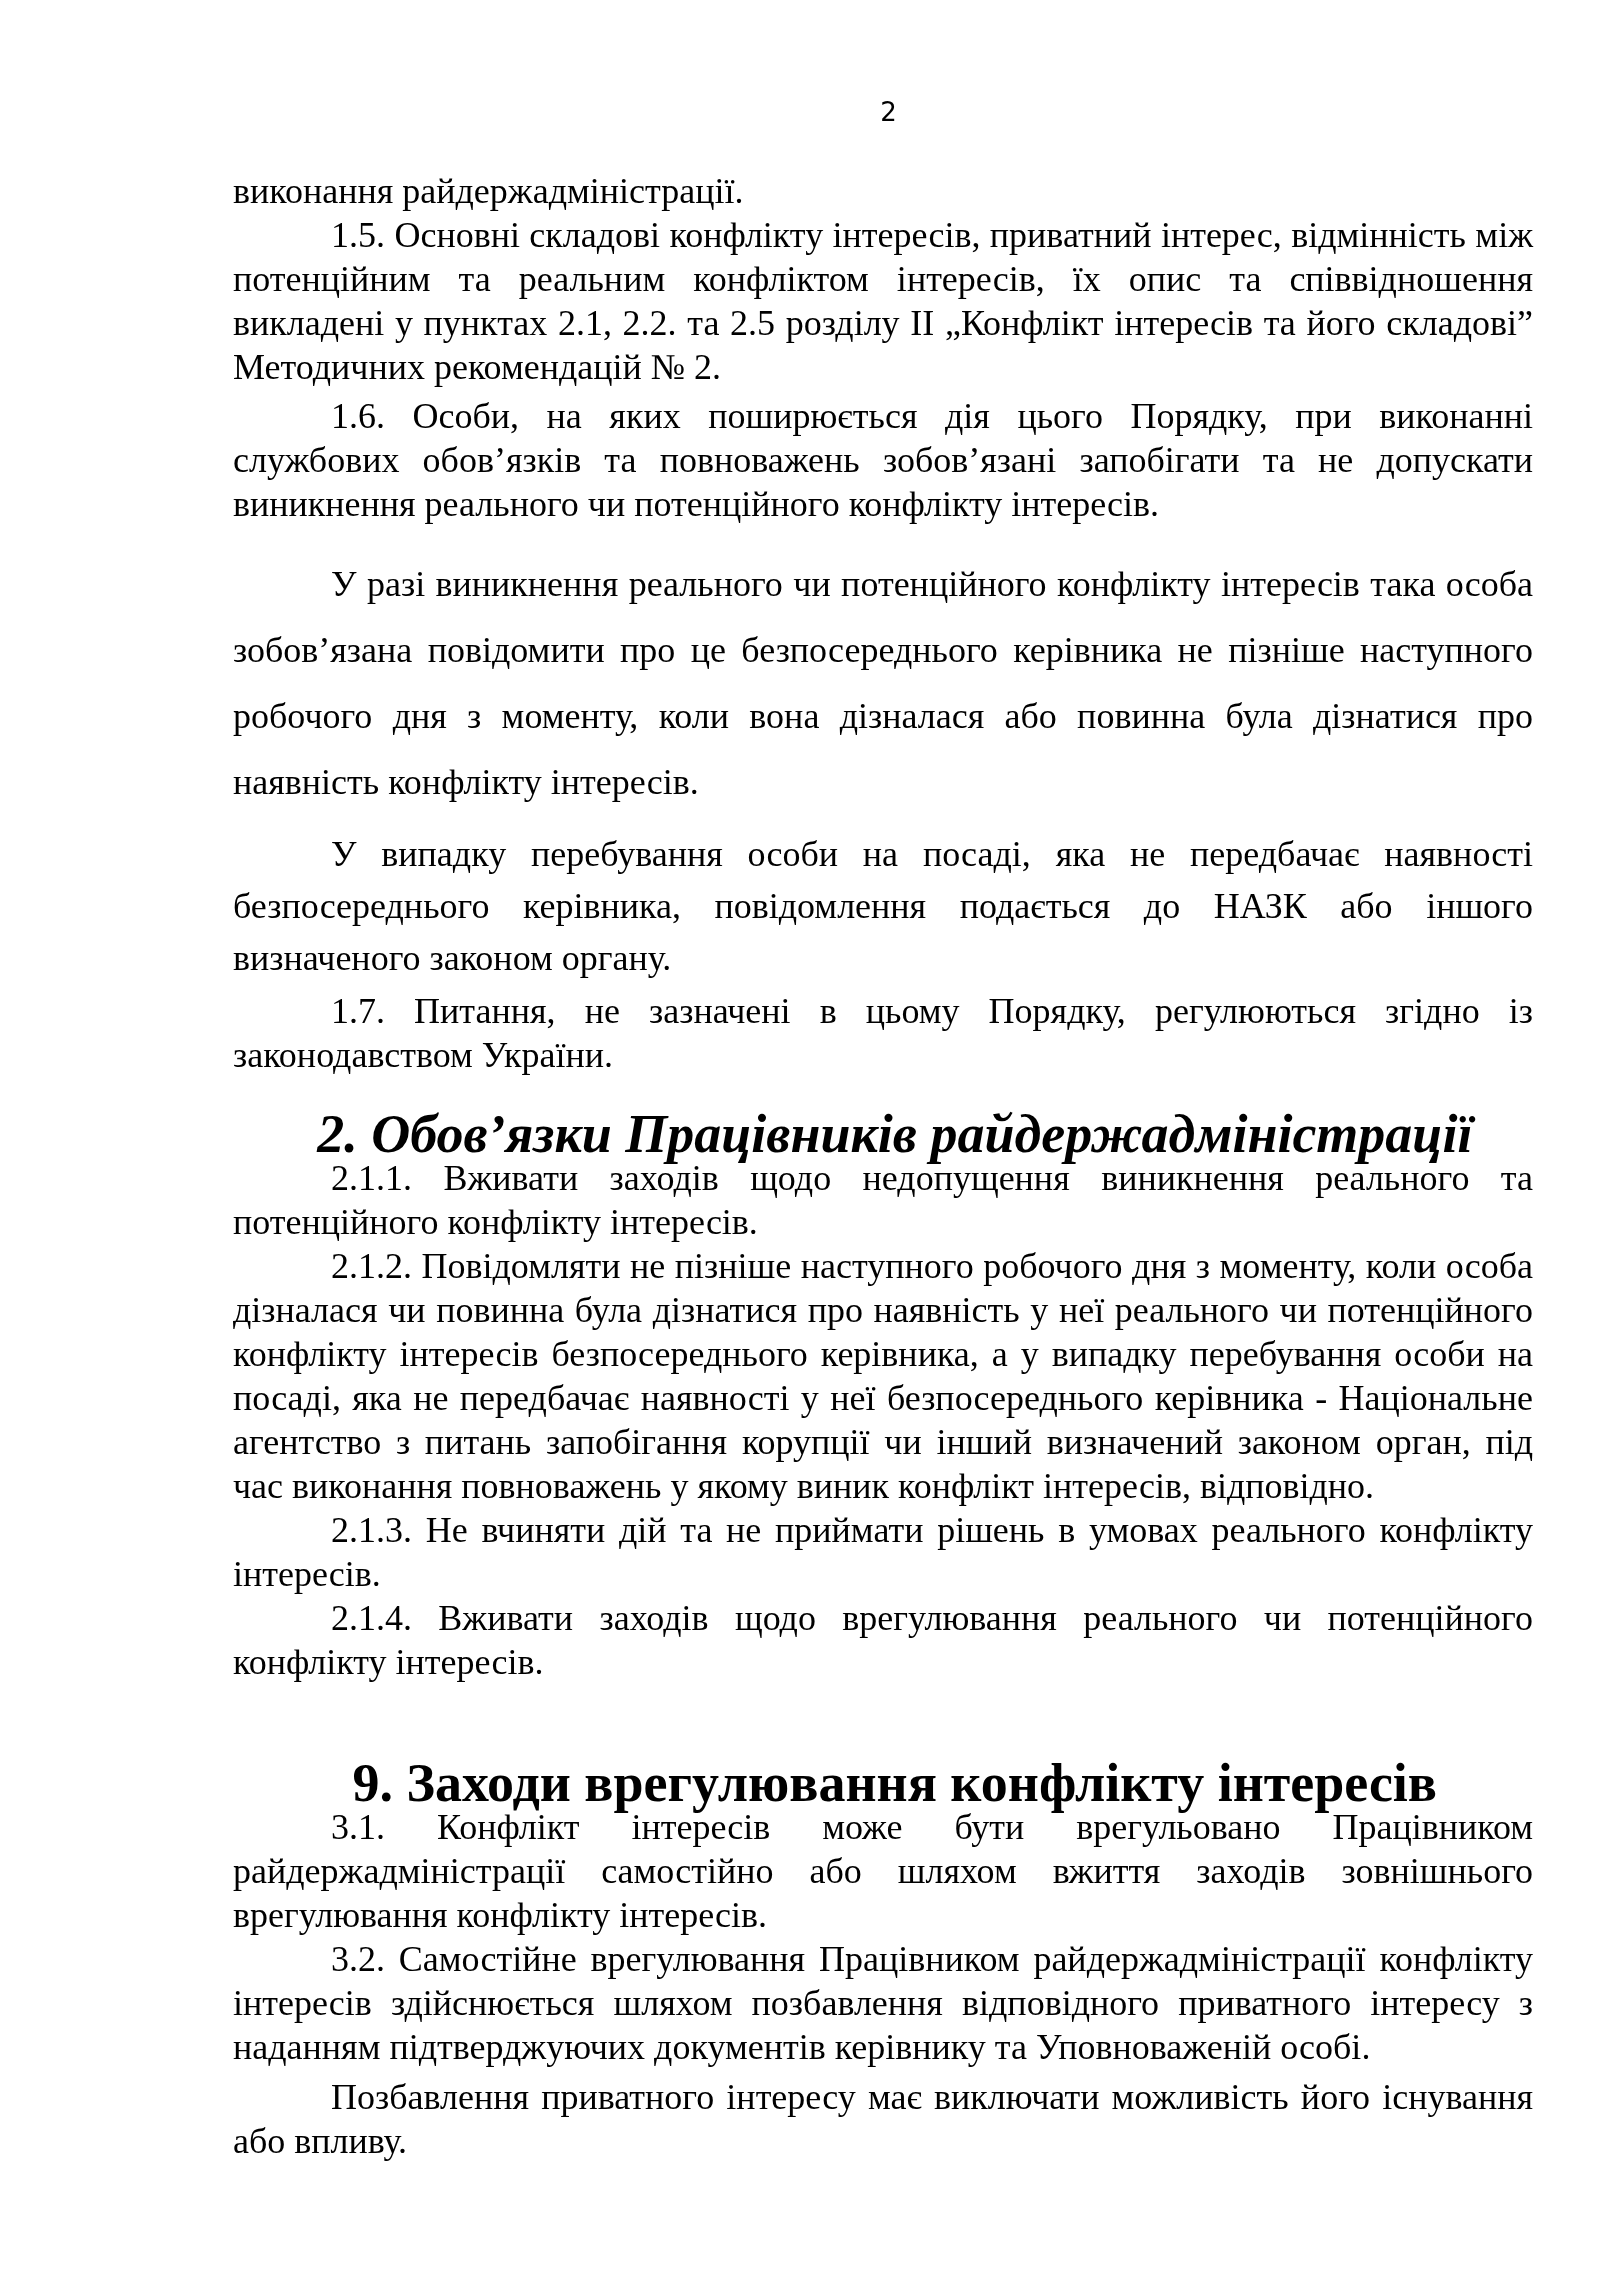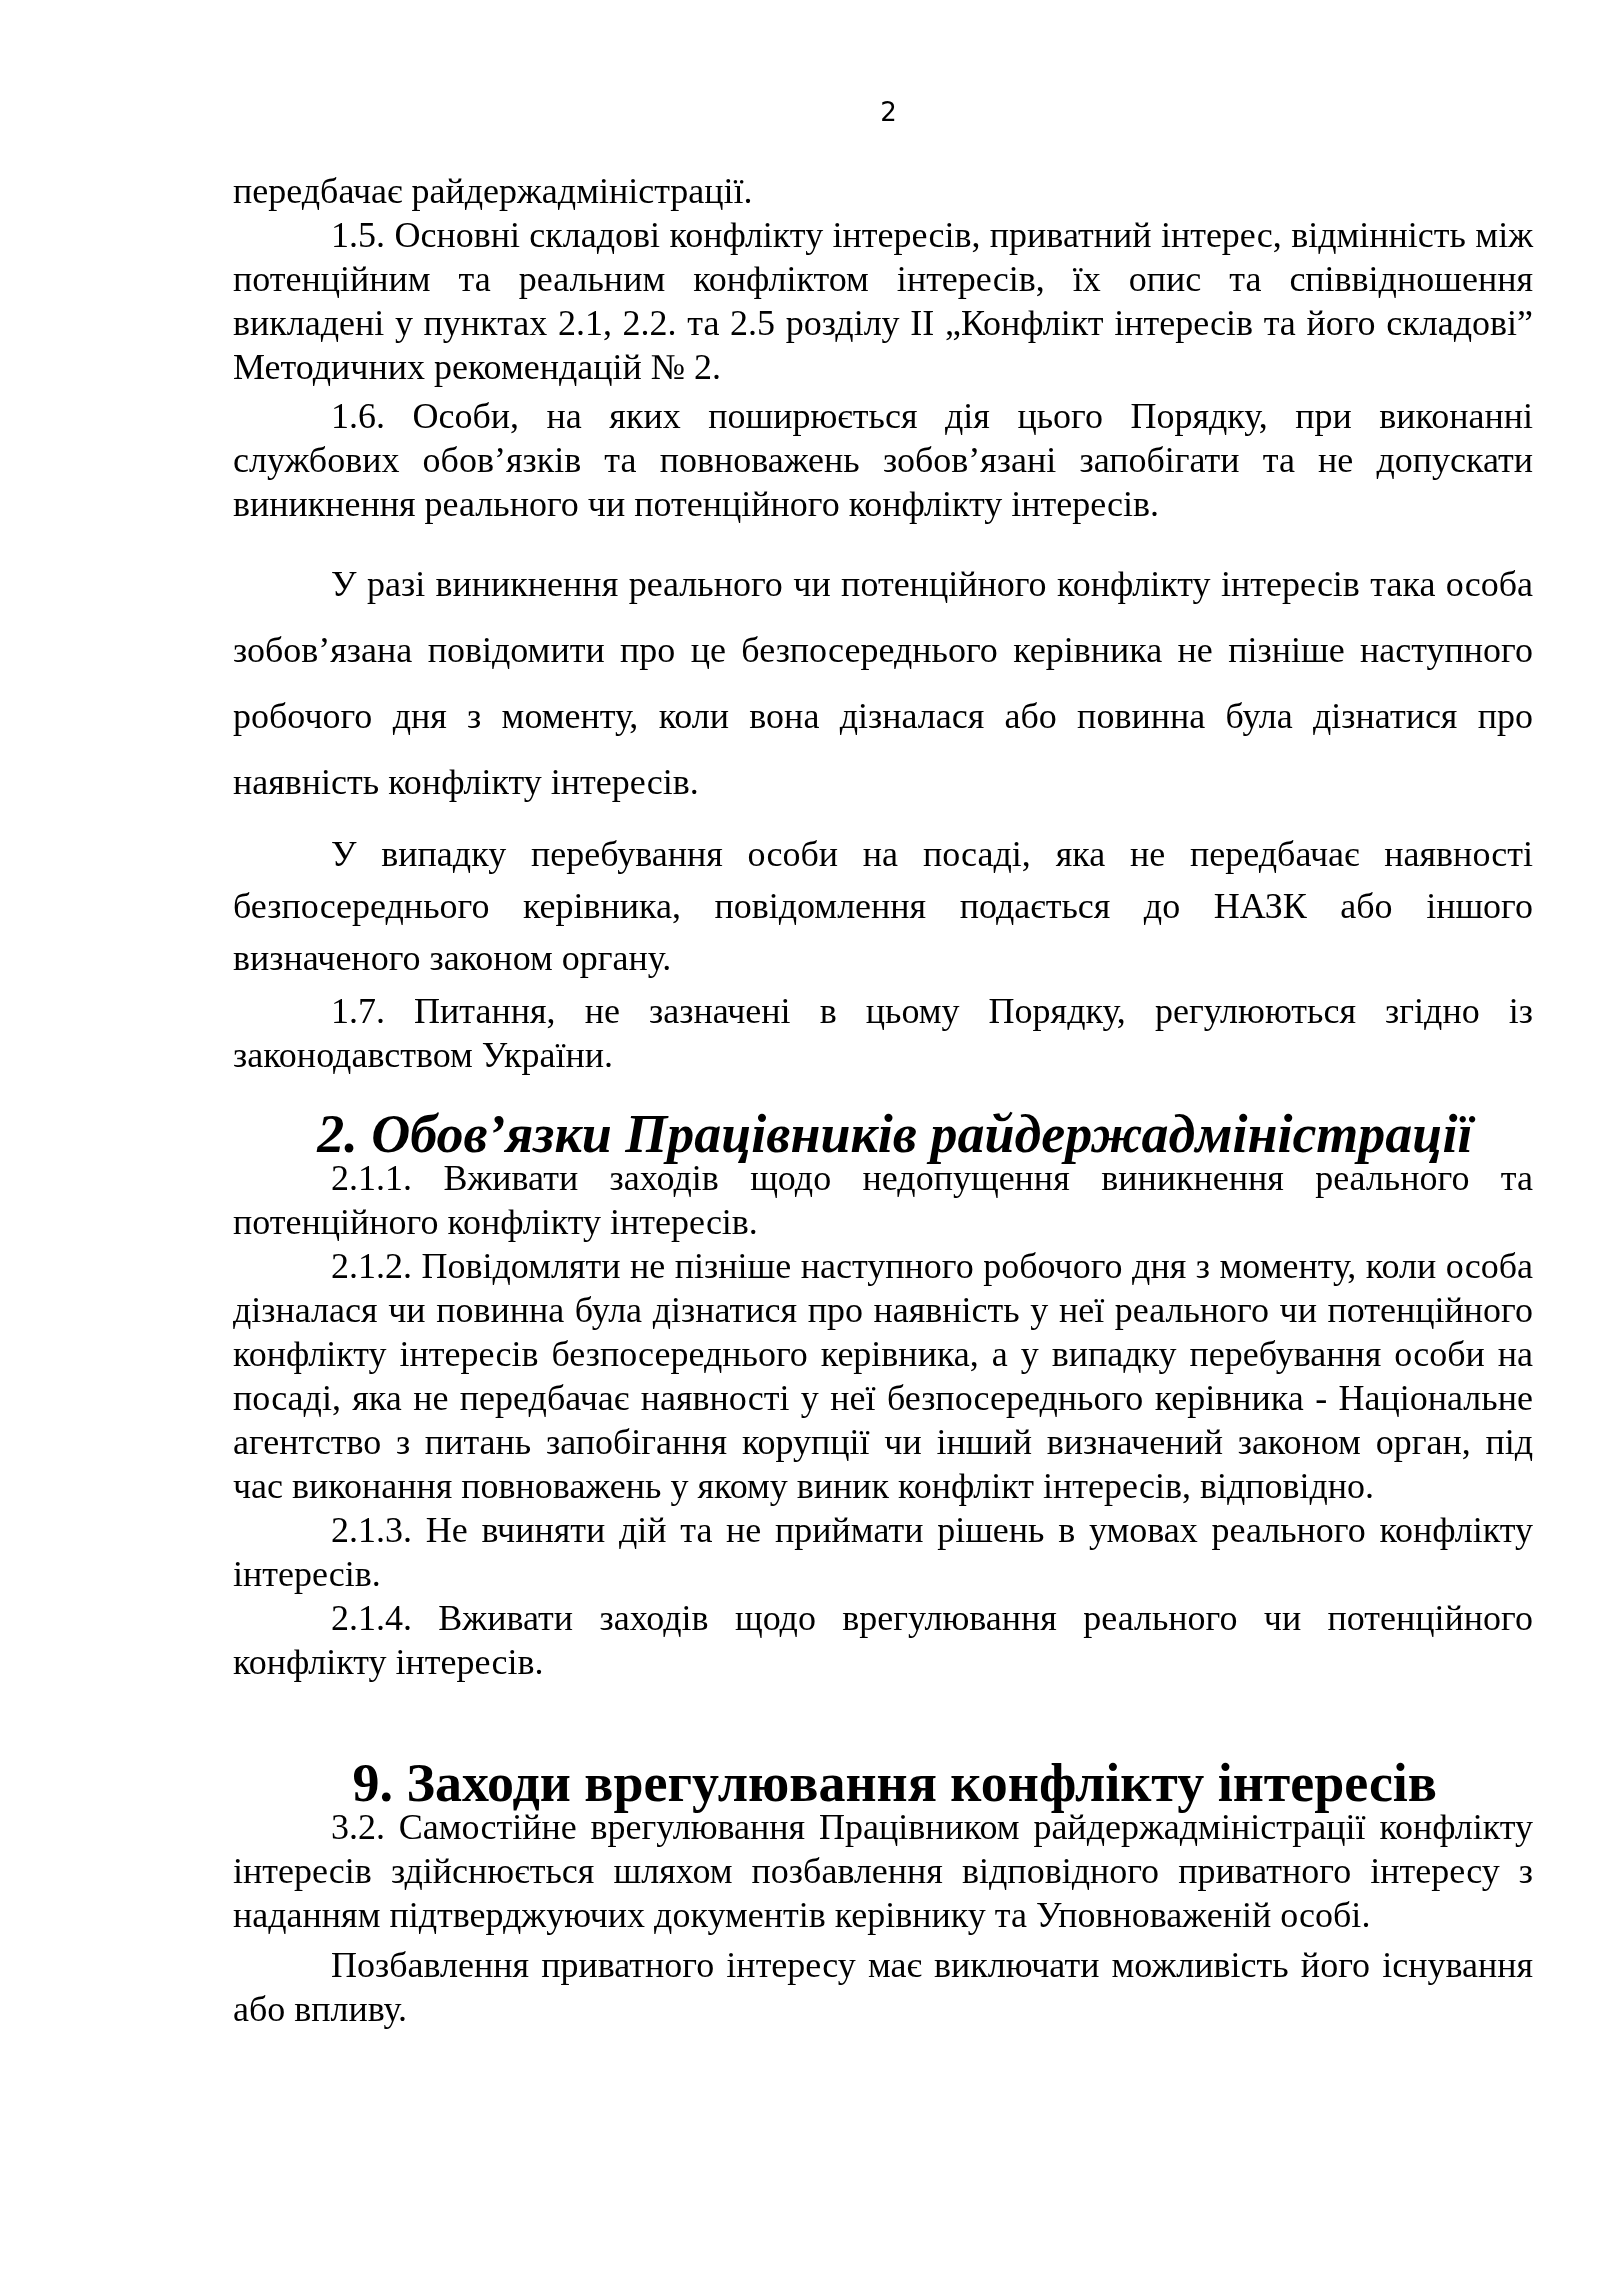--- a/index.html
+++ b/index.html
@@ -24,31 +24,32 @@
   .h2 { margin-top: 35px; padding-left: 23.6px; font-style: italic; }
   .h3 { margin-top: 77px; padding-left: 23.6px; }
 </style>
 </head>
 <body>
 
 <div class="page">
   <div class="page-number">2</div>
 
   <div class="content">
-    <p class="p">передбачає райдержадміністрації.</p>
+    <p class="p">виконання райдержадміністрації.</p>
     <p class="p indent">1.5. Основні складові конфлікту інтересів, приватний інтерес, відмінність між потенційним та реальним конфліктом  інтересів, їх опис та співвідношення викладені у пунктах 2.1, 2.2. та 2.5 розділу ІІ „Конфлікт інтересів та його складові” Методичних рекомендацій № 2.</p>
     <p class="p indent gap-small">1.6. Особи, на яких поширюється дія цього Порядку, при виконанні службових обов’язків та повноважень зобов’язані запобігати та не допускати виникнення реального чи потенційного конфлікту інтересів.</p>
     <p class="p indent loose">У разі виникнення реального чи потенційного конфлікту інтересів така особа зобов’язана повідомити про це безпосереднього керівника не пізніше наступного робочого дня з моменту, коли вона дізналася або повинна була дізнатися про наявність конфлікту інтересів.</p>
     <p class="p indent loose2">У випадку перебування особи на посаді, яка не передбачає наявності безпосереднього керівника, повідомлення подається до НАЗК або іншого визначеного законом органу.</p>
     <p class="p indent gap-small">1.7. Питання, не зазначені в цьому Порядку, регулюються згідно із законодавством України.</p>
 
     <h2 class="heading h2">2. Обов’язки Працівників райдержадміністрації</h2>
     <p class="p indent">2.1.1. Вживати заходів щодо недопущення виникнення реального та потенційного конфлікту інтересів.</p>
     <p class="p indent">2.1.2. Повідомляти не пізніше наступного робочого дня з моменту, коли особа дізналася чи повинна була дізнатися про наявність у неї реального чи потенційного конфлікту інтересів безпосереднього керівника, а у випадку перебування особи на посаді, яка не передбачає наявності у неї безпосереднього керівника - Національне агентство з питань запобігання корупції чи інший визначений законом орган, під час виконання повноважень у якому виник конфлікт інтересів, відповідно.</p>
     <p class="p indent">2.1.3. Не вчиняти дій та не приймати рішень в умовах реального конфлікту інтересів.</p>
     <p class="p indent">2.1.4. Вживати заходів щодо врегулювання реального чи потенційного конфлікту інтересів.</p>
 
     <h2 class="heading h3">9. Заходи врегулювання конфлікту інтересів</h2>
+    <p class="p indent">3.1. Конфлікт інтересів може бути врегульовано Працівником райдержадміністрації самостійно або шляхом вжиття заходів зовнішнього врегулювання конфлікту інтересів.</p>
     <p class="p indent">3.2. Самостійне врегулювання Працівником райдержадміністрації конфлікту інтересів здійснюється шляхом позбавлення відповідного приватного інтересу з наданням підтверджуючих документів керівнику та Уповноваженій особі.</p>
     <p class="p indent gap-small">Позбавлення приватного інтересу має виключати можливість його існування або впливу.</p>
   </div>
 </div>
 
 
 </body></html>

